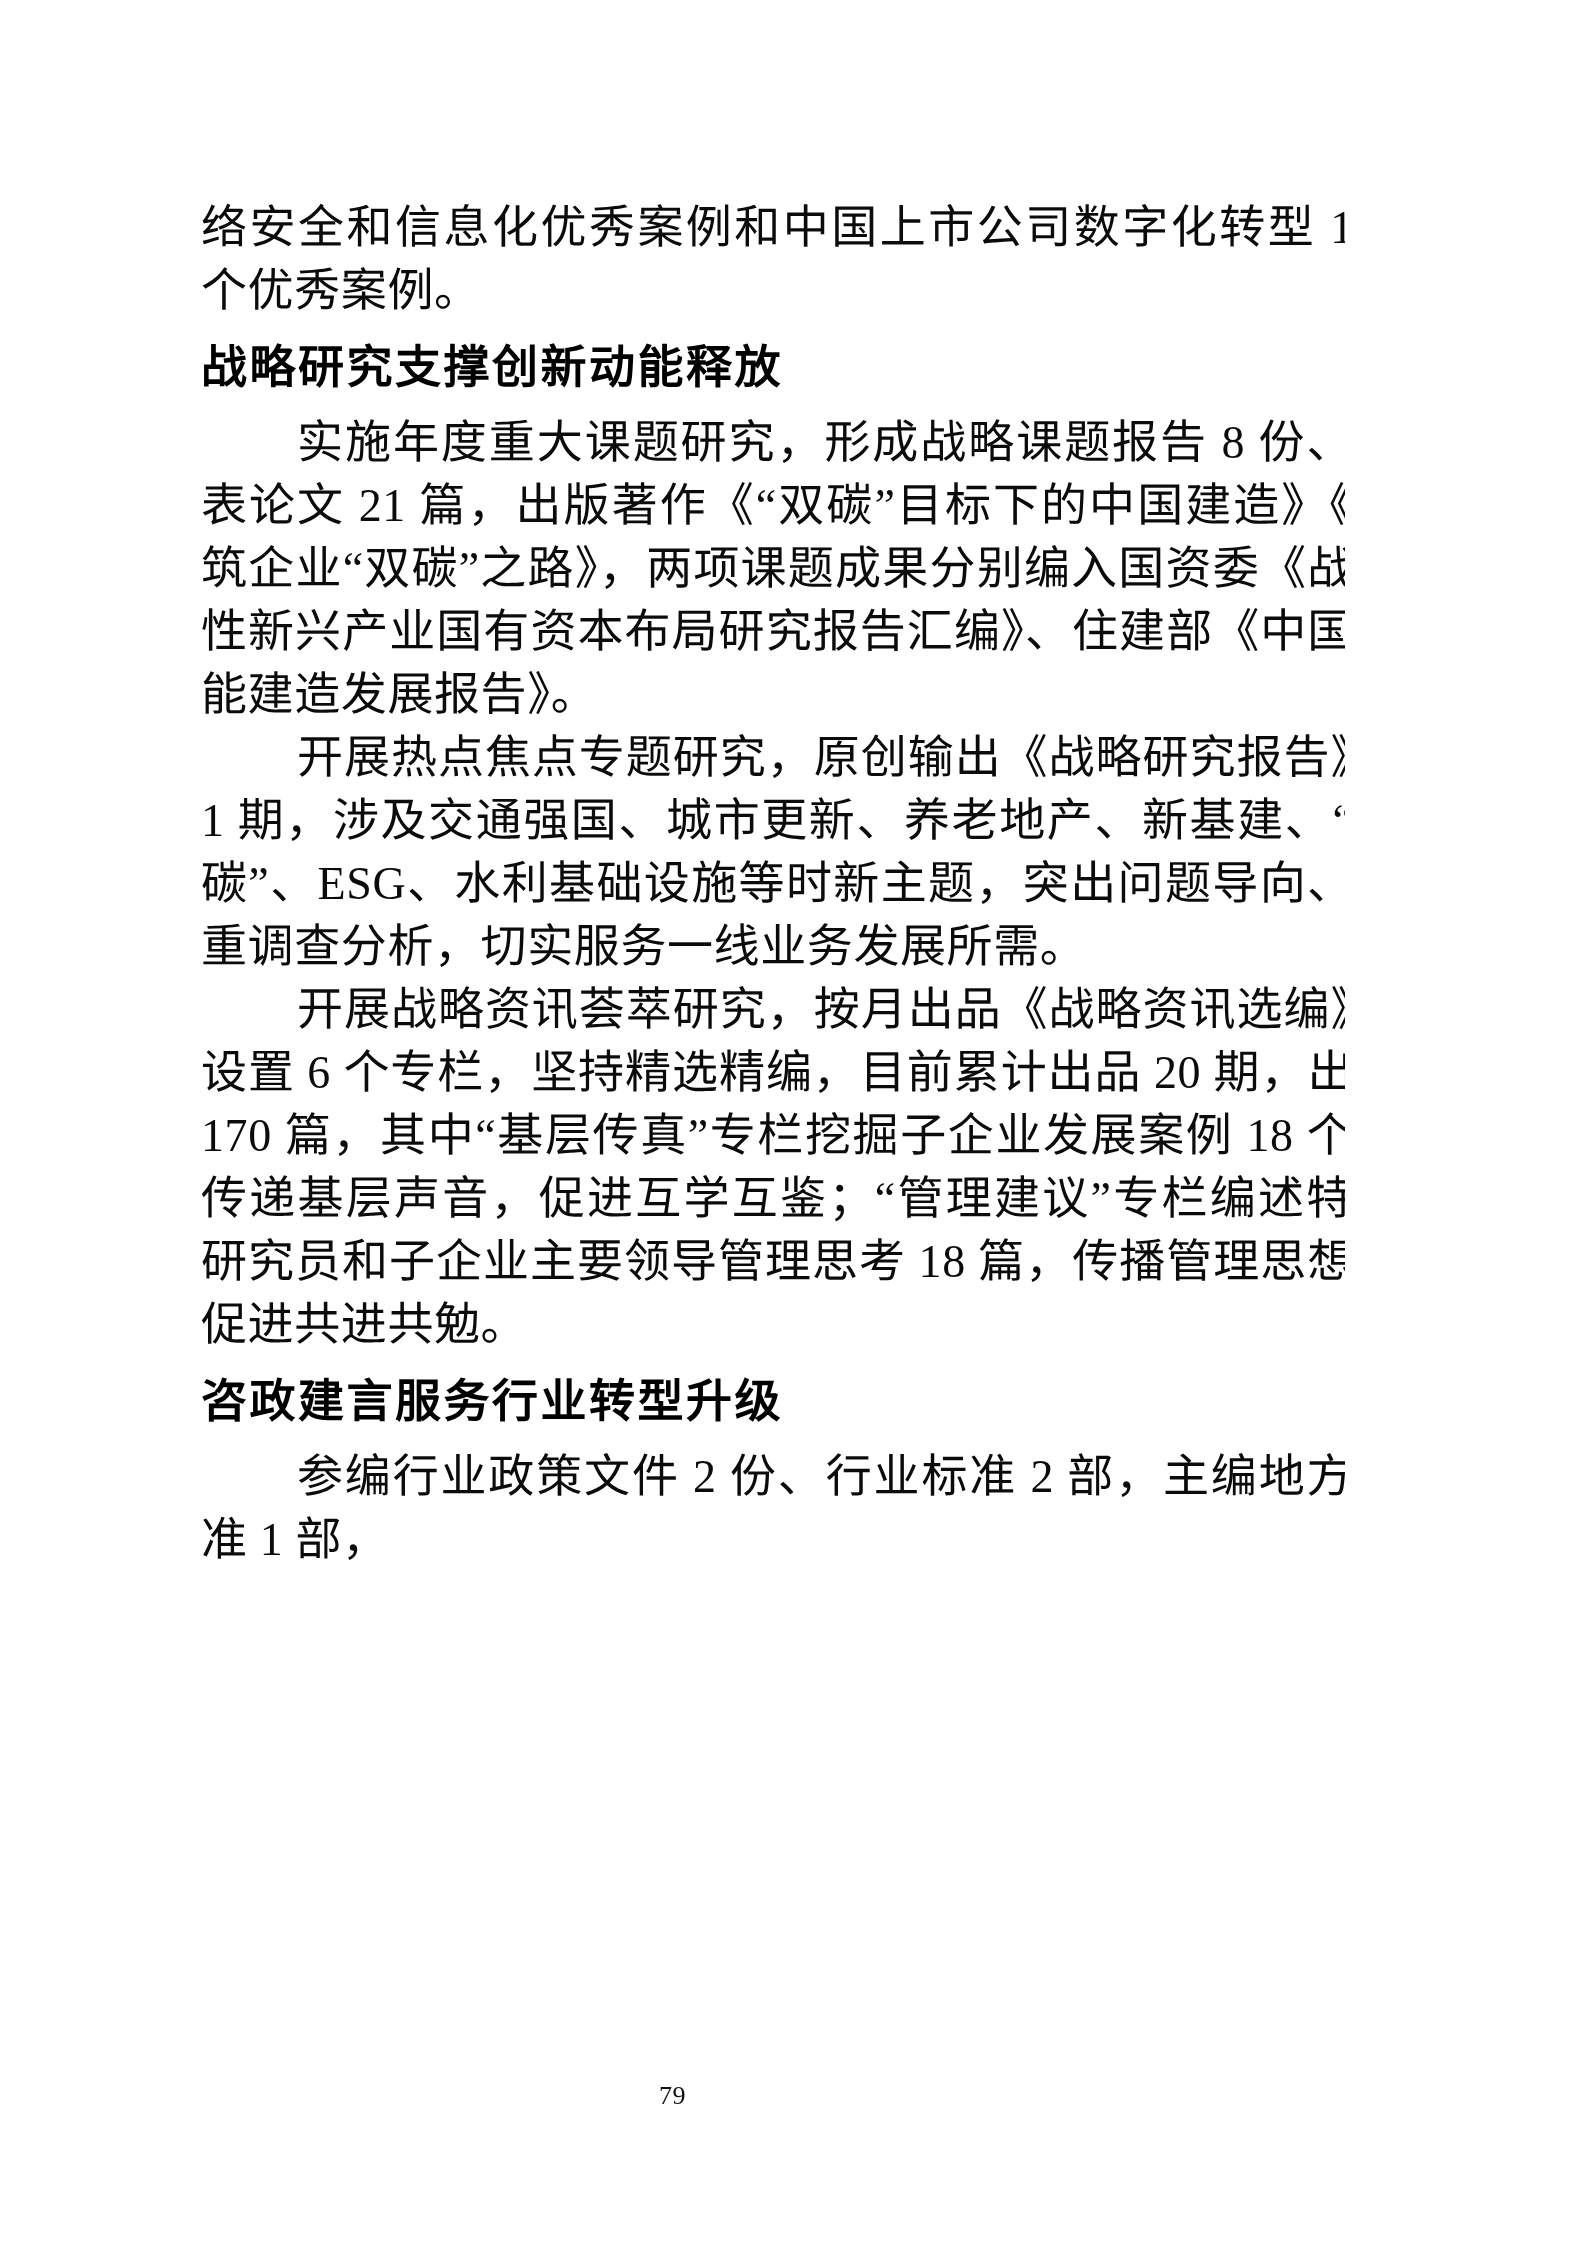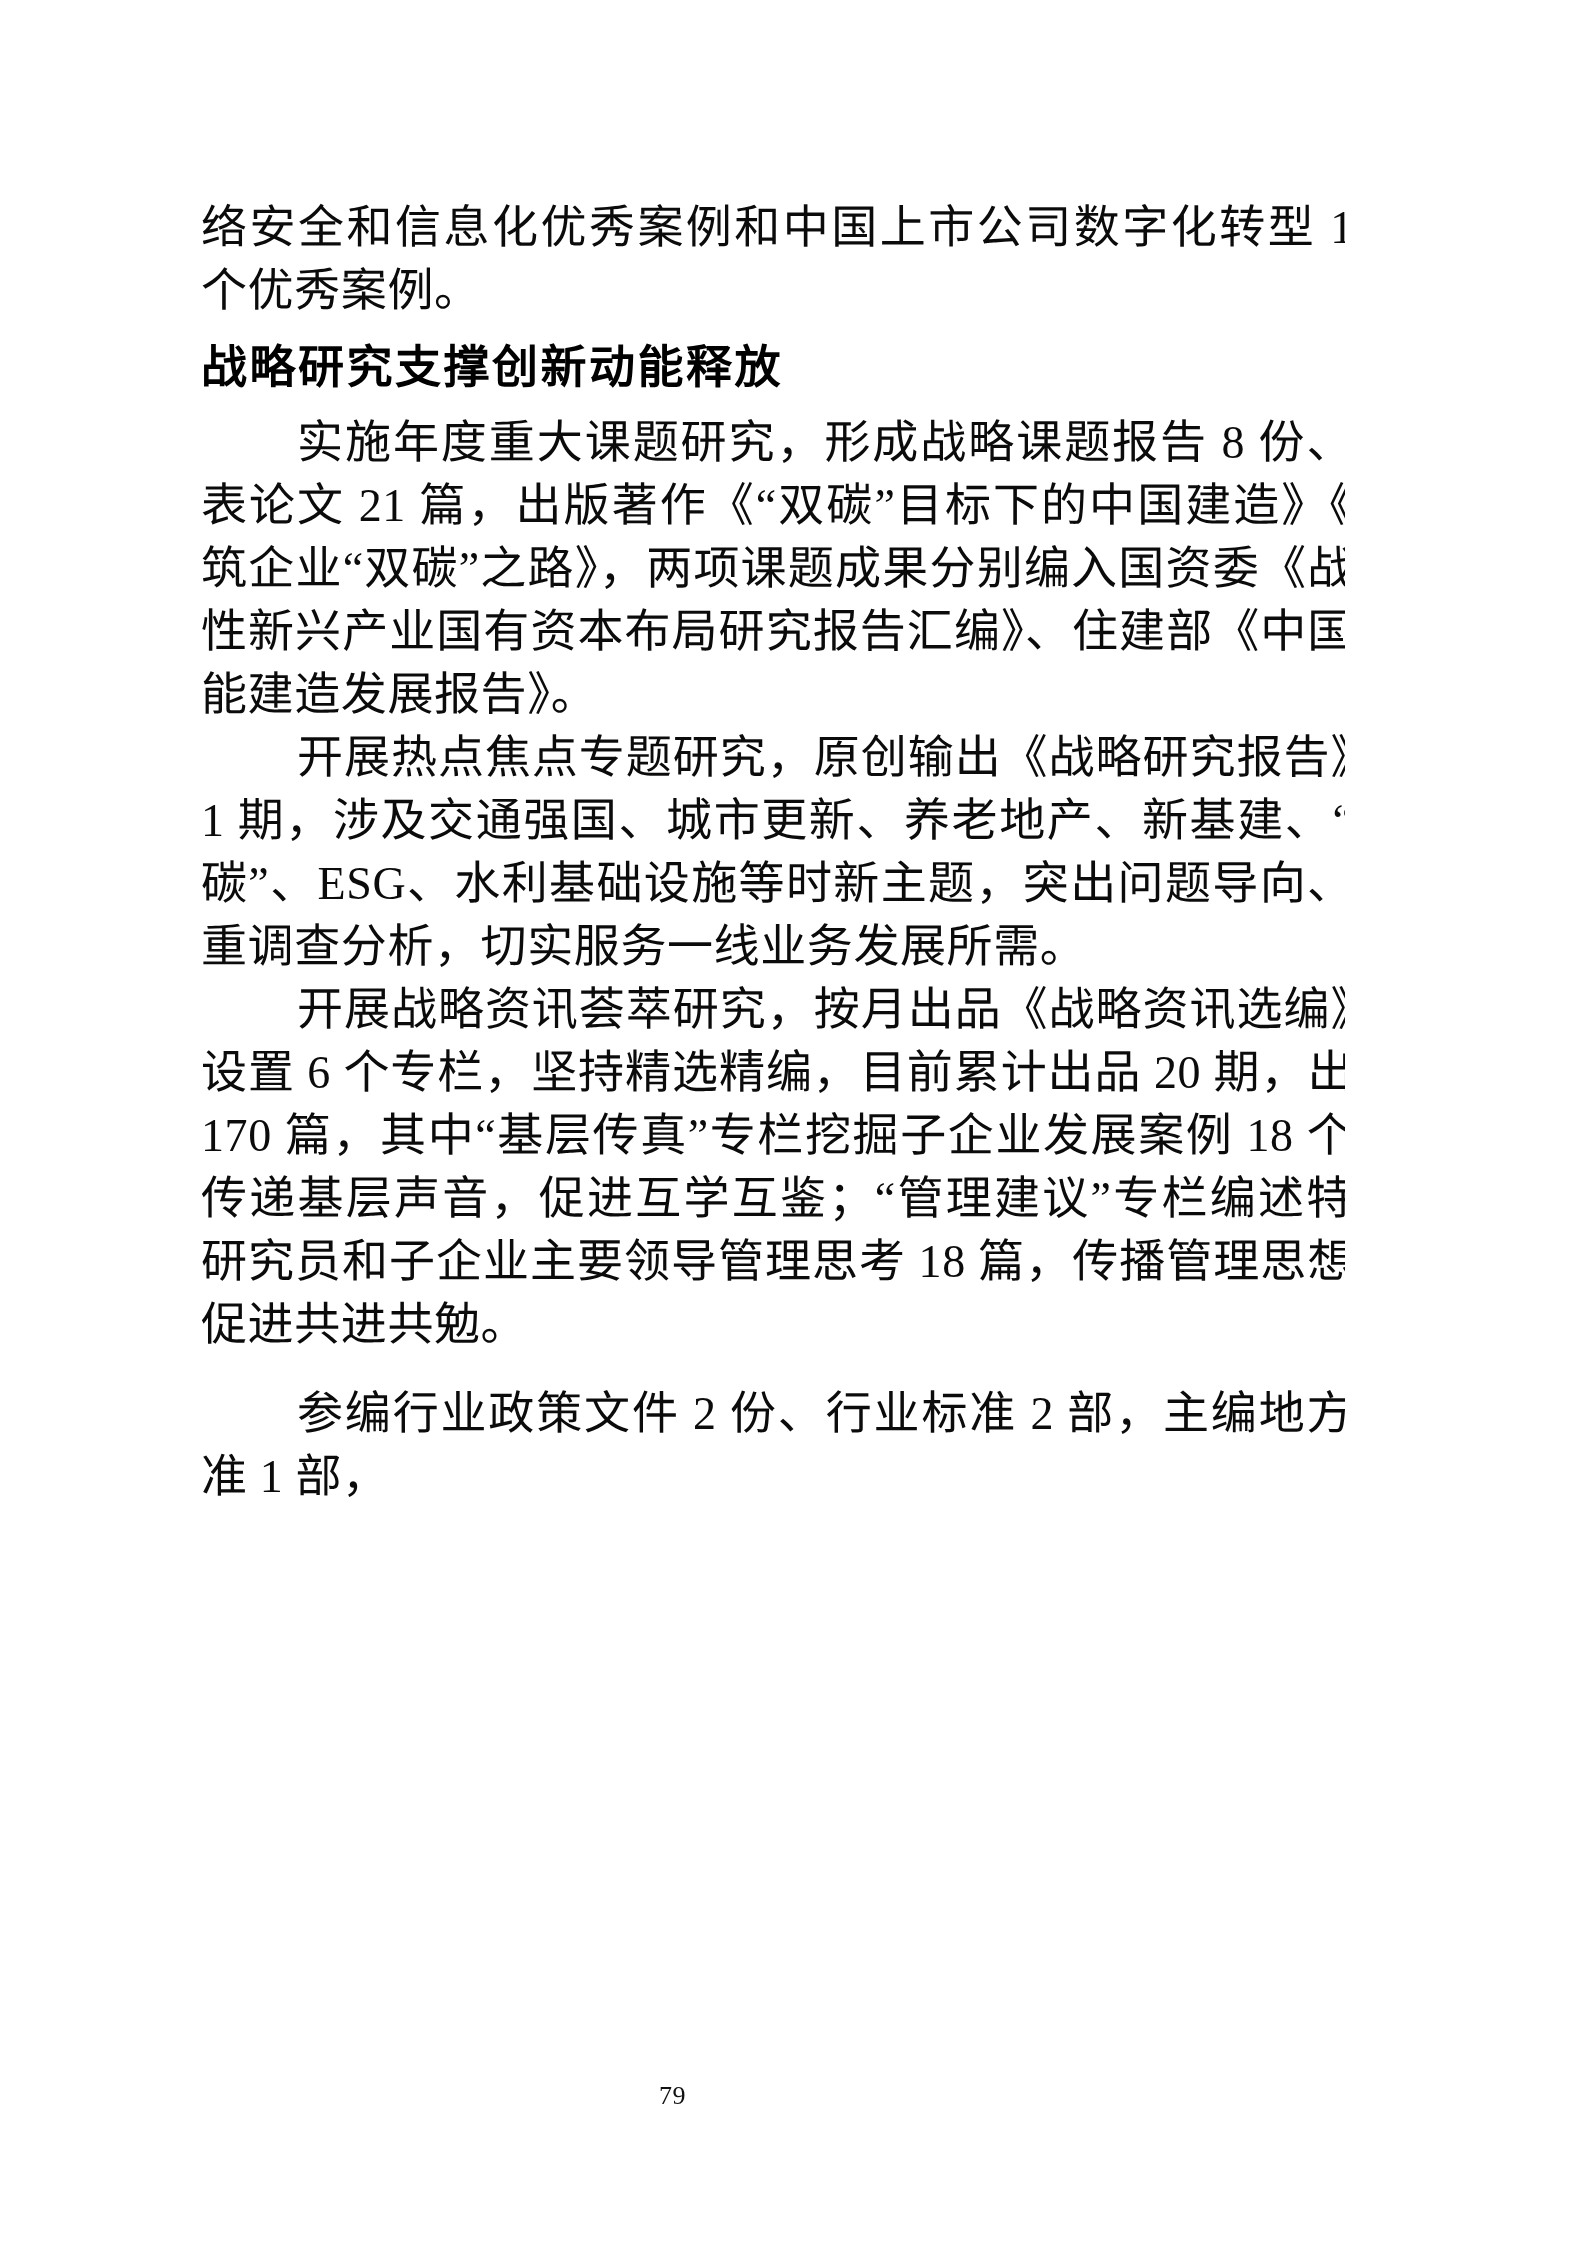--- a/index.html
+++ b/index.html
@@ -78,19 +78,20 @@
 
   <div class="content" id="content-root">
       <div class="para">络安全和信息化优秀案例和中国上市公司数字化转型 100 个优秀案例。</div>
       <div class="gap-before-heading"></div>
       <div class="heading">战略研究支撑创新动能释放</div>
       <div class="gap-after-heading"></div>
       <div class="para indent">实施年度重大课题研究，形成战略课题报告 8 份、发表论文 21 篇，出版著作《“双碳”目标下的中国建造》《建筑企业“双碳”之路》，两项课题成果分别编入国资委《战略性新兴产业国有资本布局研究报告汇编》、住建部《中国智能建造发展报告》。</div>
       <div class="para indent">开展热点焦点专题研究，原创输出《战略研究报告》11 期，涉及交通强国、城市更新、养老地产、新基建、“双碳”、ESG、水利基础设施等时新主题，突出问题导向、注重调查分析，切实服务一线业务发展所需。</div>
       <div class="para indent">开展战略资讯荟萃研究，按月出品《战略资讯选编》，设置 6 个专栏，坚持精选精编，目前累计出品 20 期，出文 170 篇，其中“基层传真”专栏挖掘子企业发展案例 18 个，传递基层声音，促进互学互鉴；“管理建议”专栏编述特聘研究员和子企业主要领导管理思考 18 篇，传播管理思想，促进共进共勉。</div>
       <div class="gap-before-heading"></div>
+      <div class="heading">咨政建言服务行业转型升级</div>
       <div class="gap-after-heading"></div>
       <div class="para indent">参编行业政策文件 2 份、行业标准 2 部，主编地方标准 1 部，</div>
     </div>
 
   <div class="page-number">79</div>
 
 </div>
 
 </body></html>

